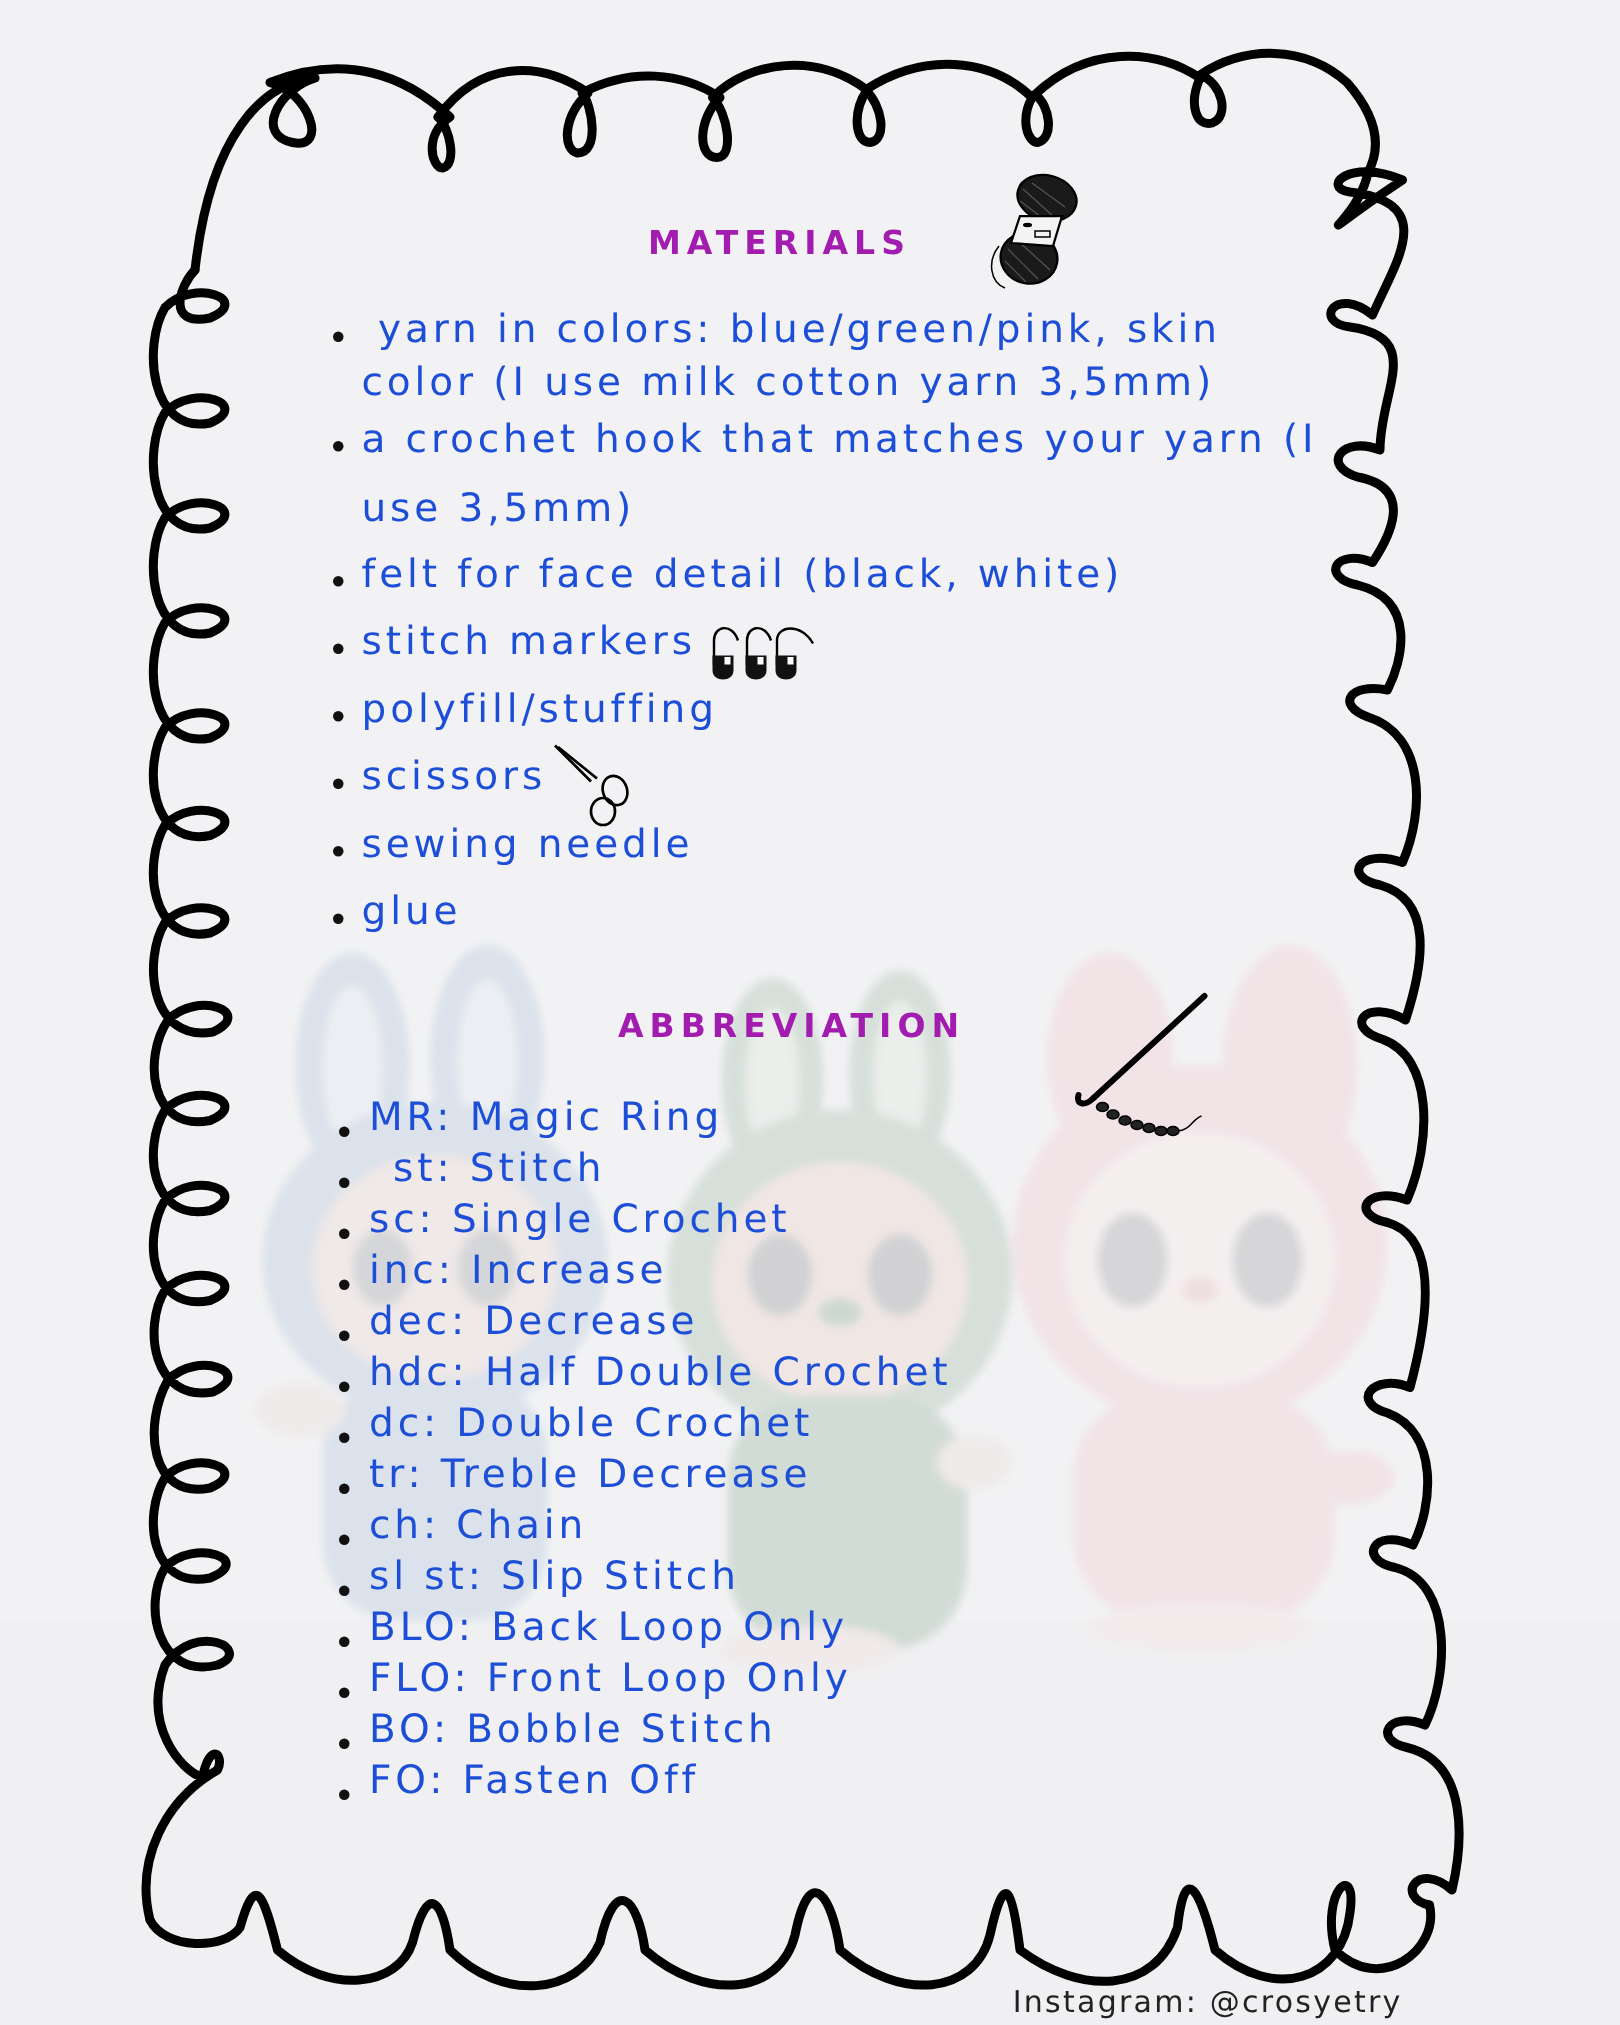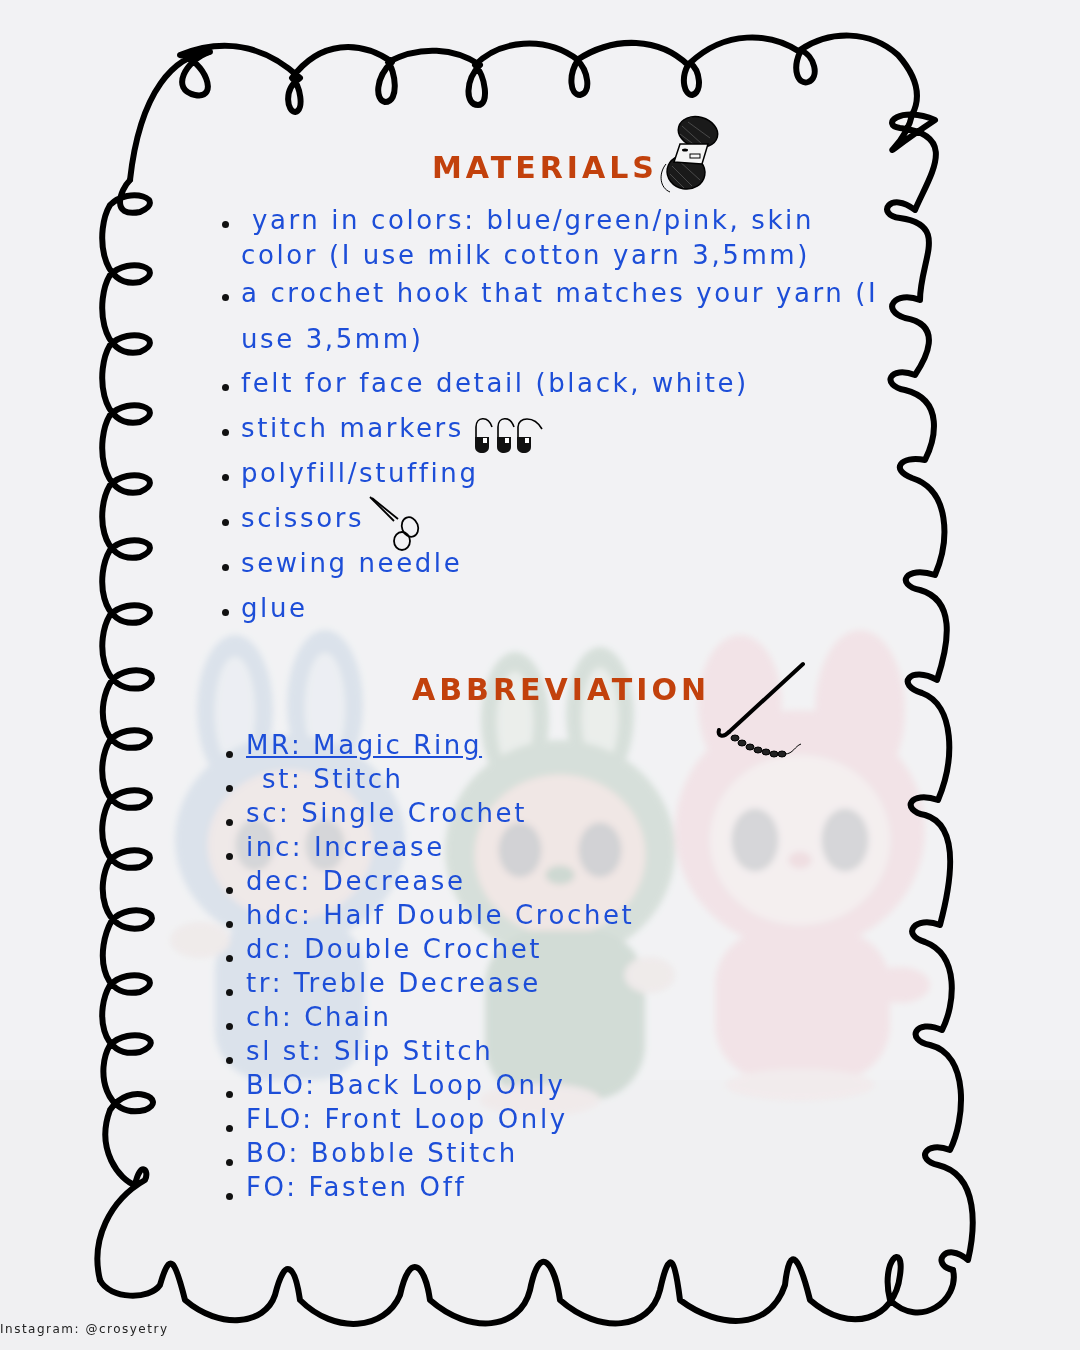--- a/index.html
+++ b/index.html
@@ -8,37 +8,37 @@
     background: #f1f2f3;
     font-family: "DejaVu Sans", sans-serif;
     color: #111;
   }
   .bg-photo { position: absolute; inset: 0; z-index: 0; }
   .border-svg { position: absolute; inset: 0; z-index: 2; }
   .content { position: absolute; inset: 0; z-index: 3; }
 
   .heading {
     position: absolute; font-weight: bold; letter-spacing: 4px;
-    font-size: 30px; color: #c2410c;
+    font-size: 22px; color: #a21caf;
   }
   .materials-title { left: 432px; top: 150px; }
   .abbr-title { left: 412px; top: 672px; }
 
   .item {
     position: absolute; font-size: 26px; letter-spacing: 2.6px;
     white-space: nowrap; color: #1d4ed8;
   }
   .bullet {
     position: absolute; width: 7px; height: 7px; border-radius: 50%;
     background: #111;
   }
   .deco { position: absolute; }
   .footer {
-    position: absolute; left: 0; width: 935px; top: 1322px; text-align: left;
-    font-size: 12px; letter-spacing: 1.5px; color: #222;
+    position: absolute; left: 0; width: 935px; top: 1322px; text-align: right;
+    font-size: 20px; letter-spacing: 1.5px; color: #222;
   }
 </style>
 </head>
 <body>
 
 <svg class="bg-photo" width="1080" height="1350" viewBox="0 0 1080 1350">
   <defs>
     <filter id="blur3">
         <feGaussianBlur stdDeviation="3"></feGaussianBlur>
       </filter>
@@ -300,21 +300,21 @@
         <ellipse cx="61" cy="94" rx="4" ry="3"></ellipse>
         <ellipse cx="69" cy="96" rx="4" ry="3"></ellipse>
         <ellipse cx="77" cy="96" rx="4" ry="3"></ellipse>
       </g>
       <path d="M80 96 C 88 96, 90 88, 96 86" stroke="#000" stroke-width="1" fill="none"></path>
     </svg>
 
     <ul style="margin:0;padding:0;list-style:none;">
       <li>
           <span class="bullet" style="left:226px; top:751px;"></span>
-          <span class="item" style="left:246px; top:730px;text-decoration:underline;">MR: Magic Ring</span>
+          <span class="item" style="left:246px; top:730px;">MR: Magic Ring</span>
         </li>
       <li>
           <span class="bullet" style="left:226px; top:785px;"></span>
           <span class="item" style="left:262px; top:764px;">st: Stitch</span>
         </li>
       <li>
           <span class="bullet" style="left:226px; top:819px;"></span>
           <span class="item" style="left:246px; top:798px;">sc: Single Crochet</span>
         </li>
       <li>

